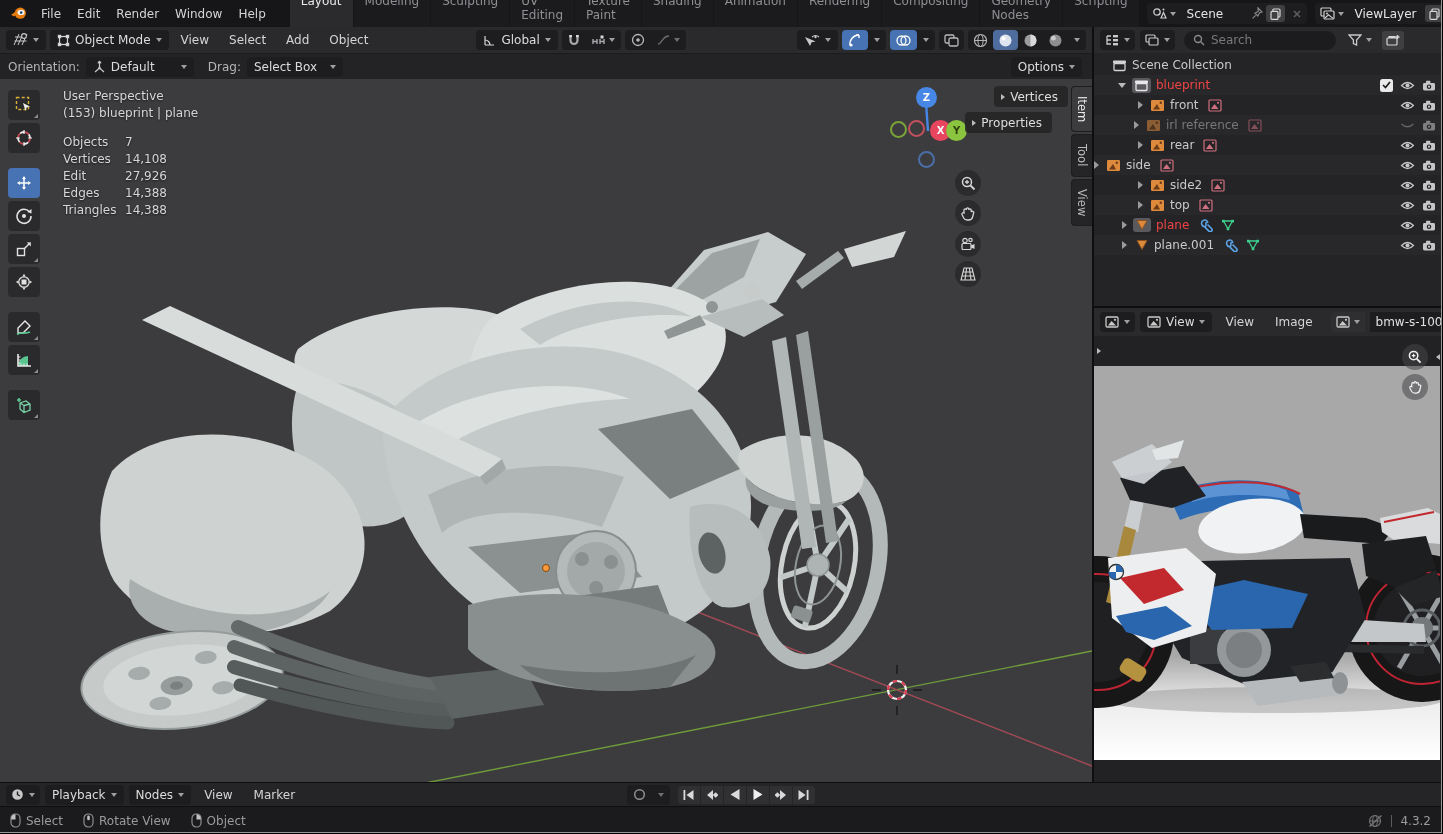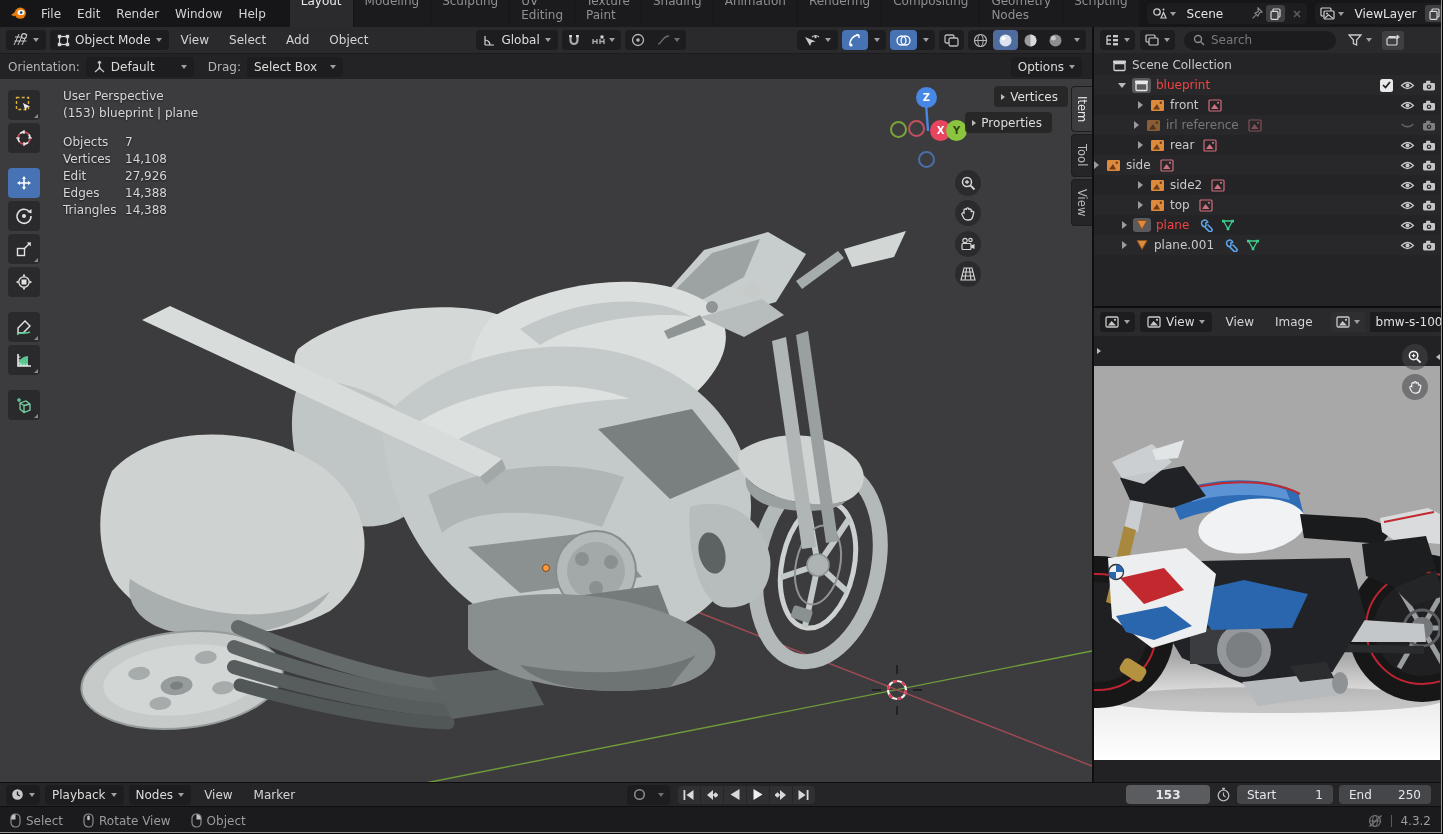--- a/index.html
+++ b/index.html
@@ -1093,36 +1093,20 @@
         </span>
         <span class="tg-btn">
           <svg width="11" height="10" viewBox="0 0 11 10">
               <rect x="8.7" y="0" width="1.8" height="10" fill="#d9d9dc"></rect>
               <path d="M0.5,0 L7.5,5 L0.5,10 Z" fill="#d9d9dc"></path>
             </svg>
         </span>
       </span>
     </div>
 
-    <div class="frames">
-      <span class="ffield cur">153</span>
-      <svg width="15" height="15" viewBox="0 0 15 15">
-          <circle cx="7.5" cy="8.5" r="5.3" fill="none" stroke="#b9b9bc" stroke-width="1.3"></circle>
-          <path d="M7.5,5.5 V8.5 L9.5,10" stroke="#b9b9bc" stroke-width="1.2" fill="none"></path>
-          <path d="M6,1.5 H9 M7.5,1.5 V3" stroke="#b9b9bc" stroke-width="1.3"></path>
-        </svg>
-      <span class="ffield" style="width:96px">
-        <span>Start</span>
-        <span style="margin-left:auto">1</span>
-      </span>
-      <span class="ffield" style="width:92px">
-        <span>End</span>
-        <span style="margin-left:auto">250</span>
-      </span>
-    </div>
   </div>
 
   <div class="statusbar">
     <span class="hint">
       <svg width="11" height="15" viewBox="0 0 11 15">
           <rect x="1" y="1" width="9" height="13" rx="4.2" fill="none" stroke="#8e8e92" stroke-width="1.2"></rect>
           <path d="M5.5,1.2 A4.2,4.2 0 0 0 1.2,5.4 V6.6 H5.5 Z" fill="#c2c2c5"></path>
         </svg>
       <span>Select</span>
     </span>

